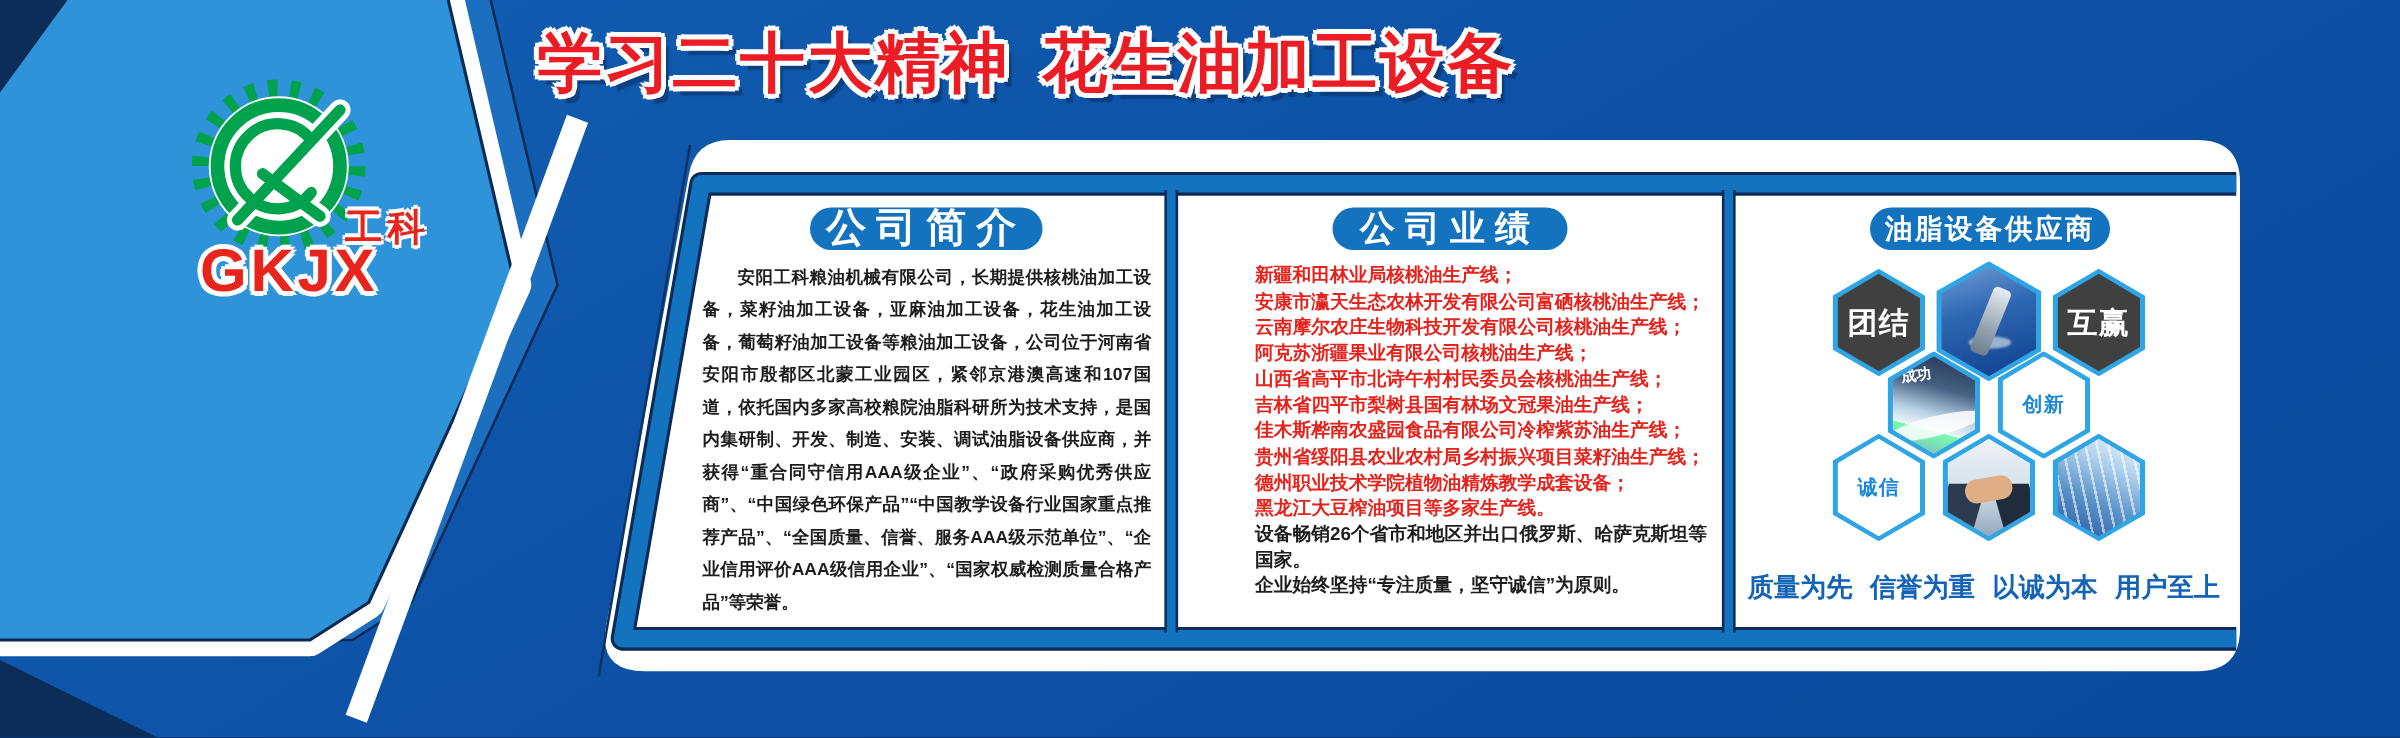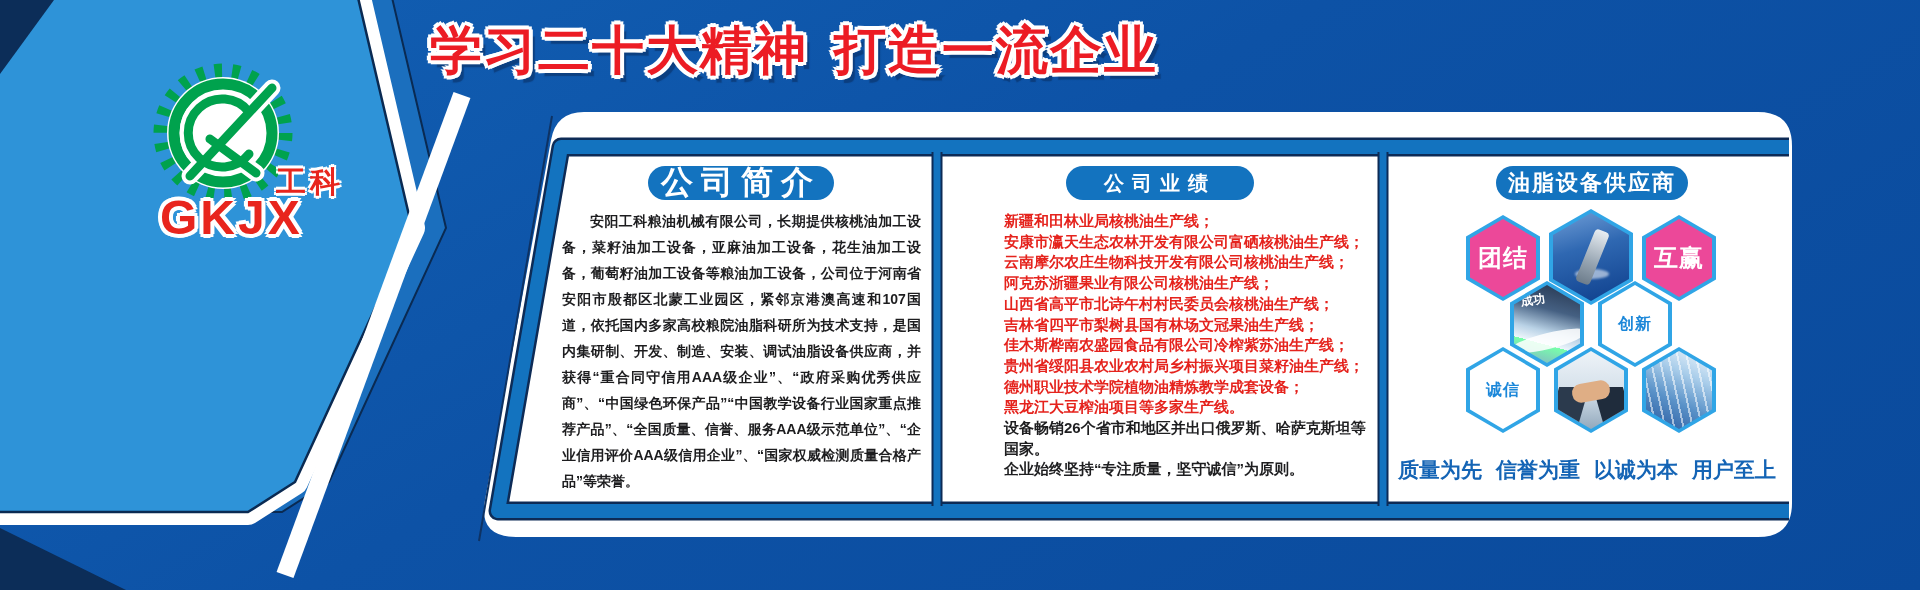--- a/index.html
+++ b/index.html
@@ -18,39 +18,39 @@
   
   .logo-cn{left:276px;top:162px;font-size:30px;font-weight:900;color:#E8251D;z-index:6;letter-spacing:4px;
     text-shadow:-2px -2px 0 #fff,2px -2px 0 #fff,-2px 2px 0 #fff,2px 2px 0 #fff,0 3px 0 #fff,0 -3px 0 #fff;}
   .logo-mono{left:160px;top:190px;font-size:48px;font-weight:900;color:#E8251D;z-index:6;letter-spacing:3px;
     text-shadow:-3px -3px 0 #fff,3px -3px 0 #fff,-3px 3px 0 #fff,3px 3px 0 #fff,0 4px 0 #fff,0 -4px 0 #fff,4px 0 0 #fff,-4px 0 0 #fff;}
 
   
   .pill{height:34px;border-radius:18px;background:#1373BF;color:#fff;display:flex;align-items:center;
     justify-content:center;font-weight:900;z-index:5;}
   .pill1{left:648px;top:166px;width:186px;font-size:32px;letter-spacing:8px;}
-  .pill2{left:1066px;top:166px;width:188px;font-size:20px;letter-spacing:8px;}
+  .pill2{left:1066px;top:166px;width:188px;font-size:28px;letter-spacing:8px;}
   .pill3{left:1496px;top:166px;width:192px;font-size:22px;letter-spacing:2px;}
 
   
   .p1text{left:562px;top:208px;width:359px;font-size:14px;line-height:26px;font-weight:600;color:#1d1d1f;
     text-align:justify;text-indent:2em;z-index:5;}
 
   
   .p2{left:1004px;top:211px;width:372px;z-index:5;font-size:15px;line-height:20.7px;font-weight:700;}
   .p2 .black{color:#1e1e20;}
   .p2 .red{color:#E5231D;}
 
   
   .hex{position:absolute;width:74px;height:86px;z-index:2;
     clip-path:polygon(50% 0,100% 25%,100% 75%,50% 100%,0 75%,0 25%);background:#30A5E6;}
   .hex-in{position:absolute;inset:4px;clip-path:polygon(50% 0,100% 25%,100% 75%,50% 100%,0 75%,0 25%);
     display:flex;align-items:center;justify-content:center;overflow:hidden;}
   .hex-big{width:84px;height:96px;z-index:3;}
-  .hx-solid{background:#ec4899;}
+  .hx-solid{background:#404040;}
   .hx-solid span{color:#fff;font-size:24px;font-weight:900;letter-spacing:1px;}
   .hx-line{background:#ffffff;}
   .hx-line span{color:#1B87D9;font-size:16px;font-weight:900;letter-spacing:1px;}
   .ph-carrier{background:linear-gradient(165deg,#6f9dd6 0%,#2f68b2 40%,#0e3f8c 100%);}
   .ship{position:absolute;left:32px;top:16px;width:15px;height:56px;border-radius:4px;
     background:linear-gradient(180deg,#e8edf2,#97a5b2 60%,#6d7d8c);transform:rotate(22deg);}
   .wake{position:absolute;left:22px;top:56px;width:34px;height:10px;border-radius:50%;
     background:rgba(255,255,255,.55);filter:blur(1px);}
   .ph-success{background:linear-gradient(195deg,#23334c 0%,#456082 34%,#b9d2e6 58%,#eef6fc 72%,#7fa 72%,#86aac9 100%);}
   .cap-success{position:absolute;left:7px;top:7px;color:#fff;font-size:12px;font-weight:700;transform:rotate(-8deg);}
@@ -110,21 +110,21 @@
       <path d="M 26 -21 A 34 34 0 1 0 26 21" stroke="#00A24D" stroke-width="9"></path>
       <path d="M -33 43 L 49 -45" stroke="#00A24D" stroke-width="9"></path>
       <path d="M -13 6 L 33 40" stroke="#00A24D" stroke-width="9"></path>
     </g>
   </svg>
   <div class="abs logo-cn">工科</div>
   <div class="abs logo-mono">GKJX</div>
 
   <div class="abs title">
     <span>学习二十大精神</span>
-    <span>打造一流企业</span>
+    <span>花生油加工设备</span>
   </div>
 
   <div class="abs pill pill1">公司简介</div>
   <div class="abs pill pill2">公司业绩</div>
   <div class="abs pill pill3">油脂设备供应商</div>
 
   <div class="abs p1text">安阳工科粮油机械有限公司，长期提供核桃油加工设备，菜籽油加工设备，亚麻油加工设备，花生油加工设备，葡萄籽油加工设备等粮油加工设备，公司位于河南省安阳市殷都区北蒙工业园区，紧邻京港澳高速和107国道，依托国内多家高校粮院油脂科研所为技术支持，是国内集研制、开发、制造、安装、调试油脂设备供应商，并获得“重合同守信用AAA级企业”、“政府采购优秀供应商”、“中国绿色环保产品”“中国教学设备行业国家重点推荐产品”、“全国质量、信誉、服务AAA级示范单位”、“企业信用评价AAA级信用企业”、“国家权威检测质量合格产品”等荣誉。</div>
 
   <div class="abs p2">
     <div class="red">新疆和田林业局核桃油生产线；</div>

